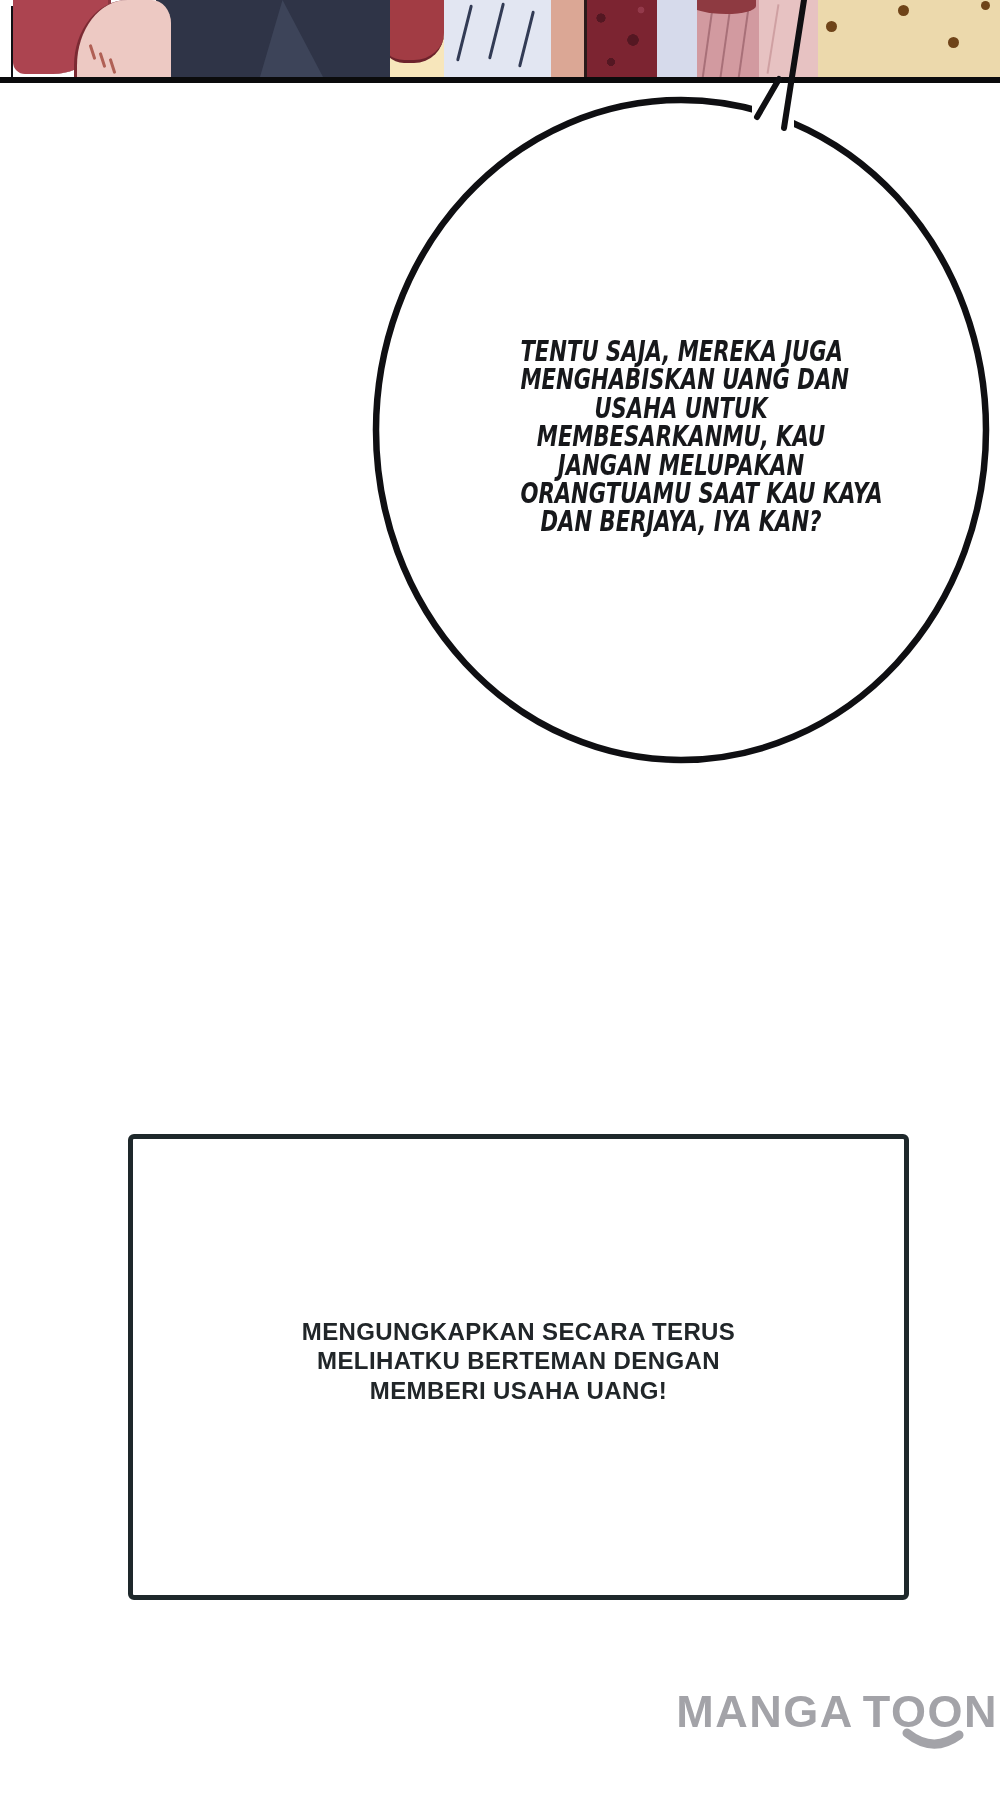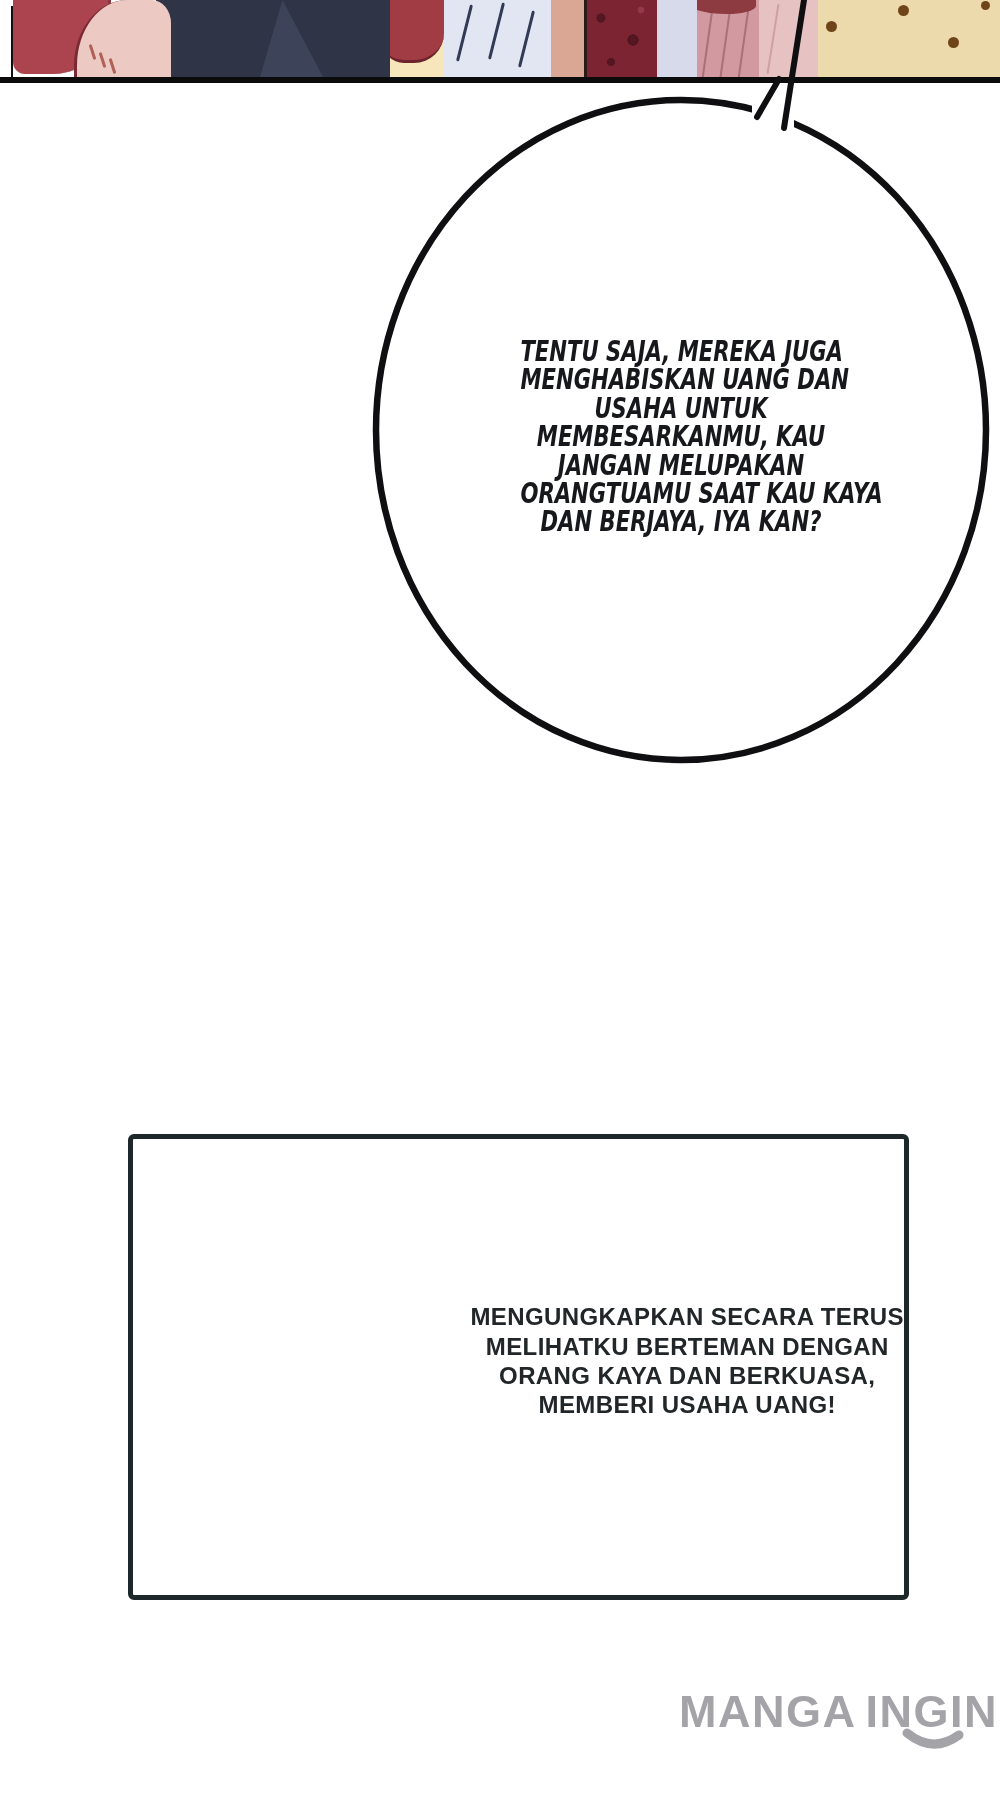--- a/index.html
+++ b/index.html
@@ -47,21 +47,21 @@
   
   .bubble-text{position:absolute;left:461px;top:337px;width:440px;z-index:6;
      text-align:center;transform:scaleX(0.73);transform-origin:50% 0;
      font-family:"DejaVu Sans",sans-serif;font-weight:bold;font-style:oblique;
      font-size:29px;line-height:28.4px;color:#17181b;letter-spacing:0;}
   .bubble-text div{white-space:nowrap;}
 
   
   .nbox{position:absolute;left:128px;top:1134px;width:781px;height:466px;z-index:6;
         border:5px solid #1e282b;border-radius:6px;box-sizing:border-box;background:#fff;
-        display:flex;align-items:center;justify-content:flex-end;}
+        display:flex;align-items:center;justify-content:center;}
   .nbox-text{text-align:center;font-family:"Liberation Sans",sans-serif;font-weight:bold;
         font-size:24px;line-height:29.4px;letter-spacing:0.4px;color:#212629;margin-top:-12px;}
   .nbox-text div{white-space:nowrap;}
 
   
   .logo{position:absolute;top:1686px;right:2px;z-index:6;height:70px;
         font-family:"Liberation Sans",sans-serif;font-weight:bold;font-size:45px;
         letter-spacing:1.5px;color:#a3a3a8;white-space:nowrap;}
   .logo .gap{display:inline-block;width:9px;}
   .logo svg{position:absolute;right:34px;top:42px;}
@@ -123,23 +123,22 @@
   <div>MEMBESARKANMU, KAU</div>
   <div>JANGAN MELUPAKAN</div>
   <div>ORANGTUAMU SAAT KAU KAYA</div>
   <div>DAN BERJAYA, IYA KAN?</div>
 </div>
 
 <div class="nbox">
   <div class="nbox-text">
     <div>MENGUNGKAPKAN SECARA TERUS</div>
     <div>MELIHATKU BERTEMAN DENGAN</div>
-    <div>ORANG KAYA DAN BERKUASA,</div>
     <div>MEMBERI USAHA UANG!</div>
   </div>
 </div>
 
 <div class="logo">
-  <span>MANGA</span><span class="gap"></span><span>INGIN</span>
+  <span>MANGA</span><span class="gap"></span><span>TOON</span>
   <svg width="62" height="26" viewBox="0 0 62 26">
     <path d="M5 5 Q 31 26 57 7" stroke="#a3a3a8" stroke-width="9" fill="none" stroke-linecap="round"></path>
   </svg>
 </div>
 
 </body></html>

